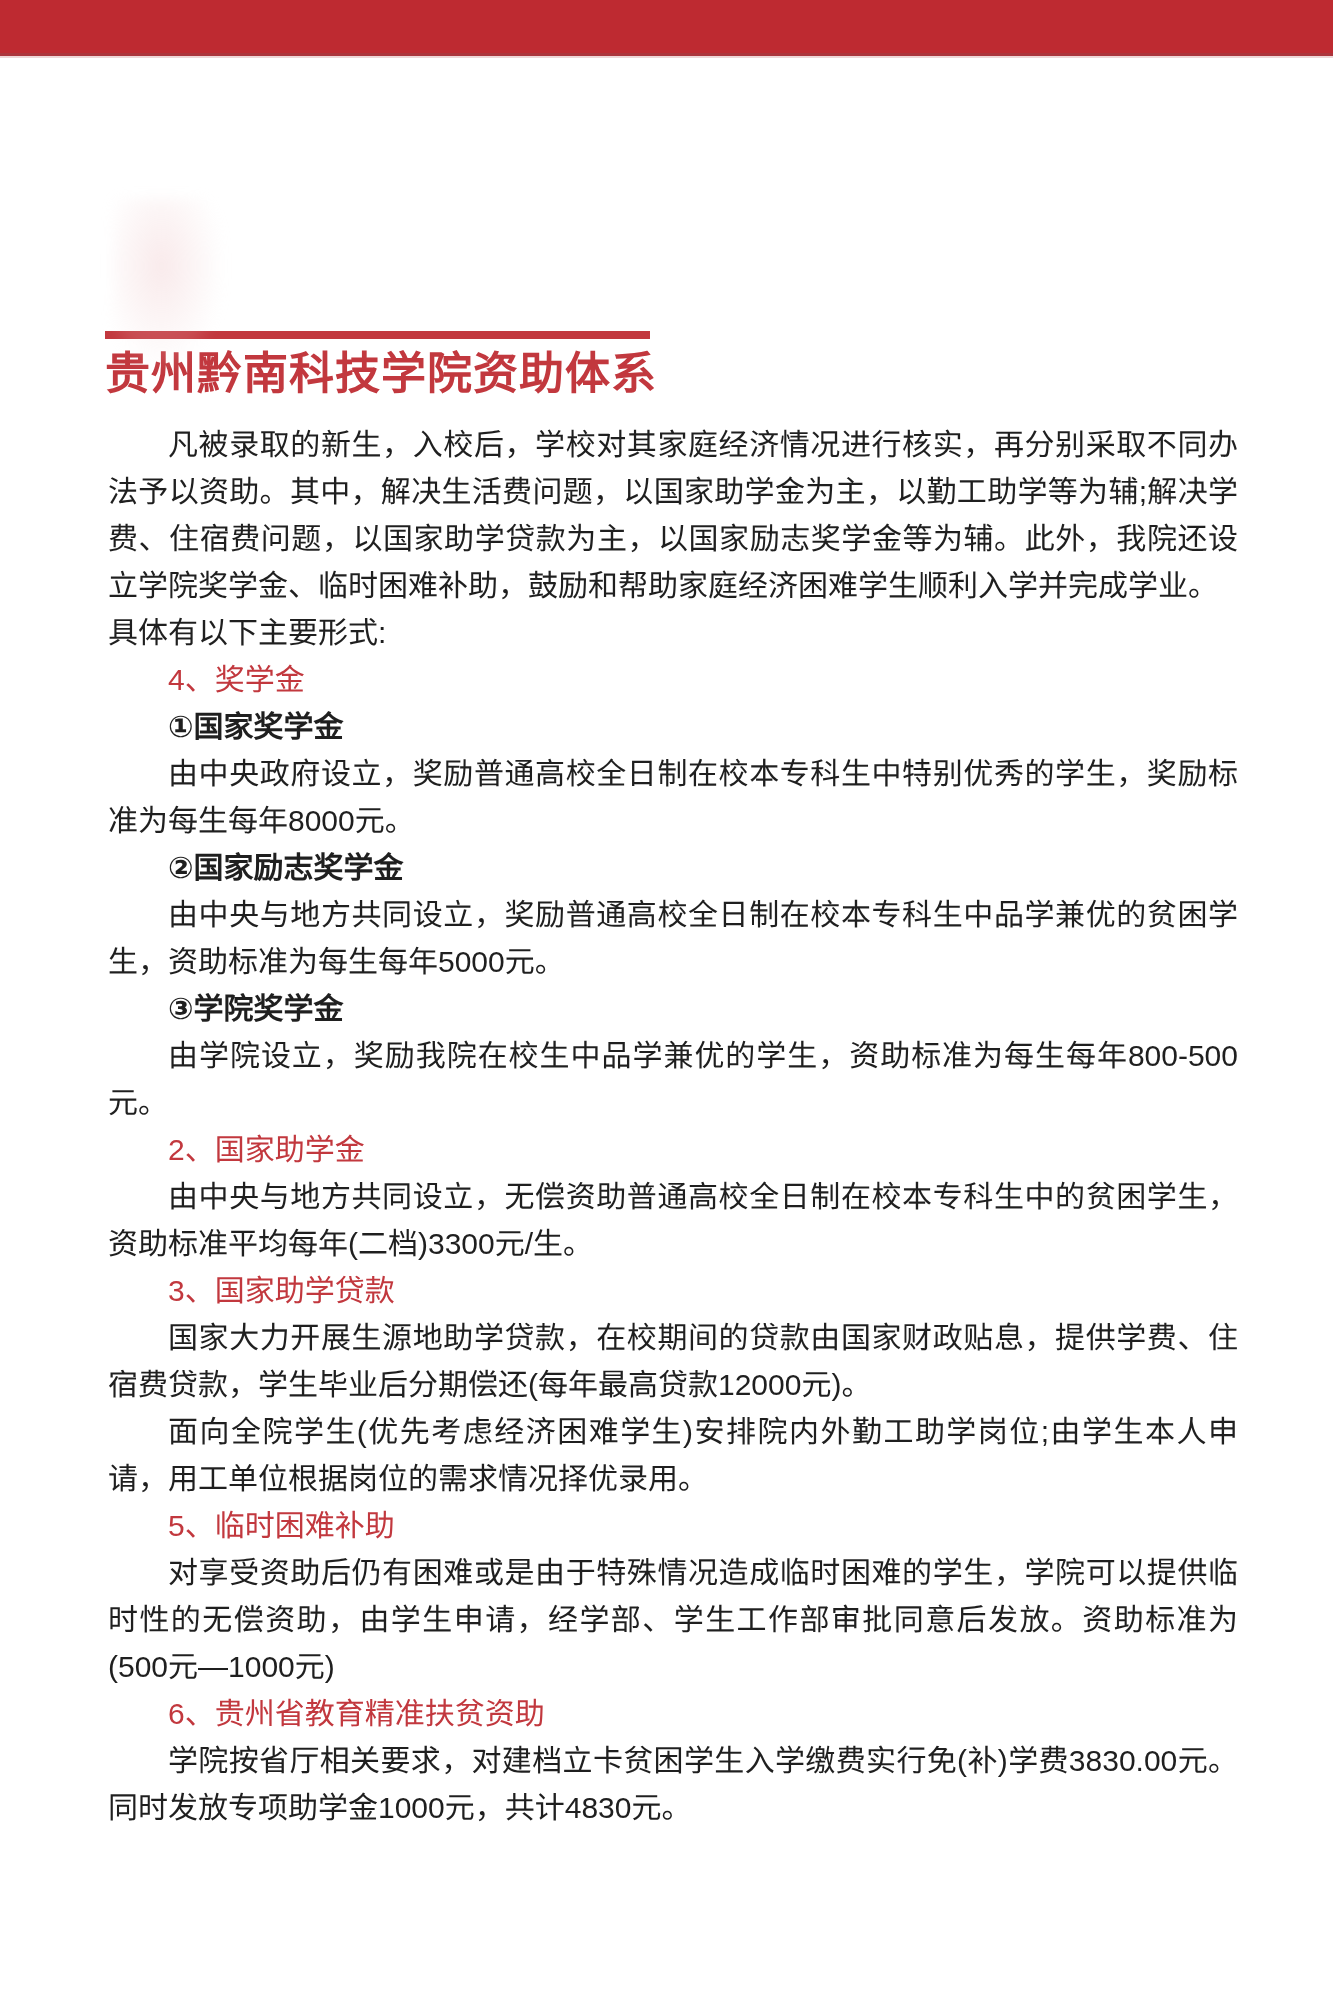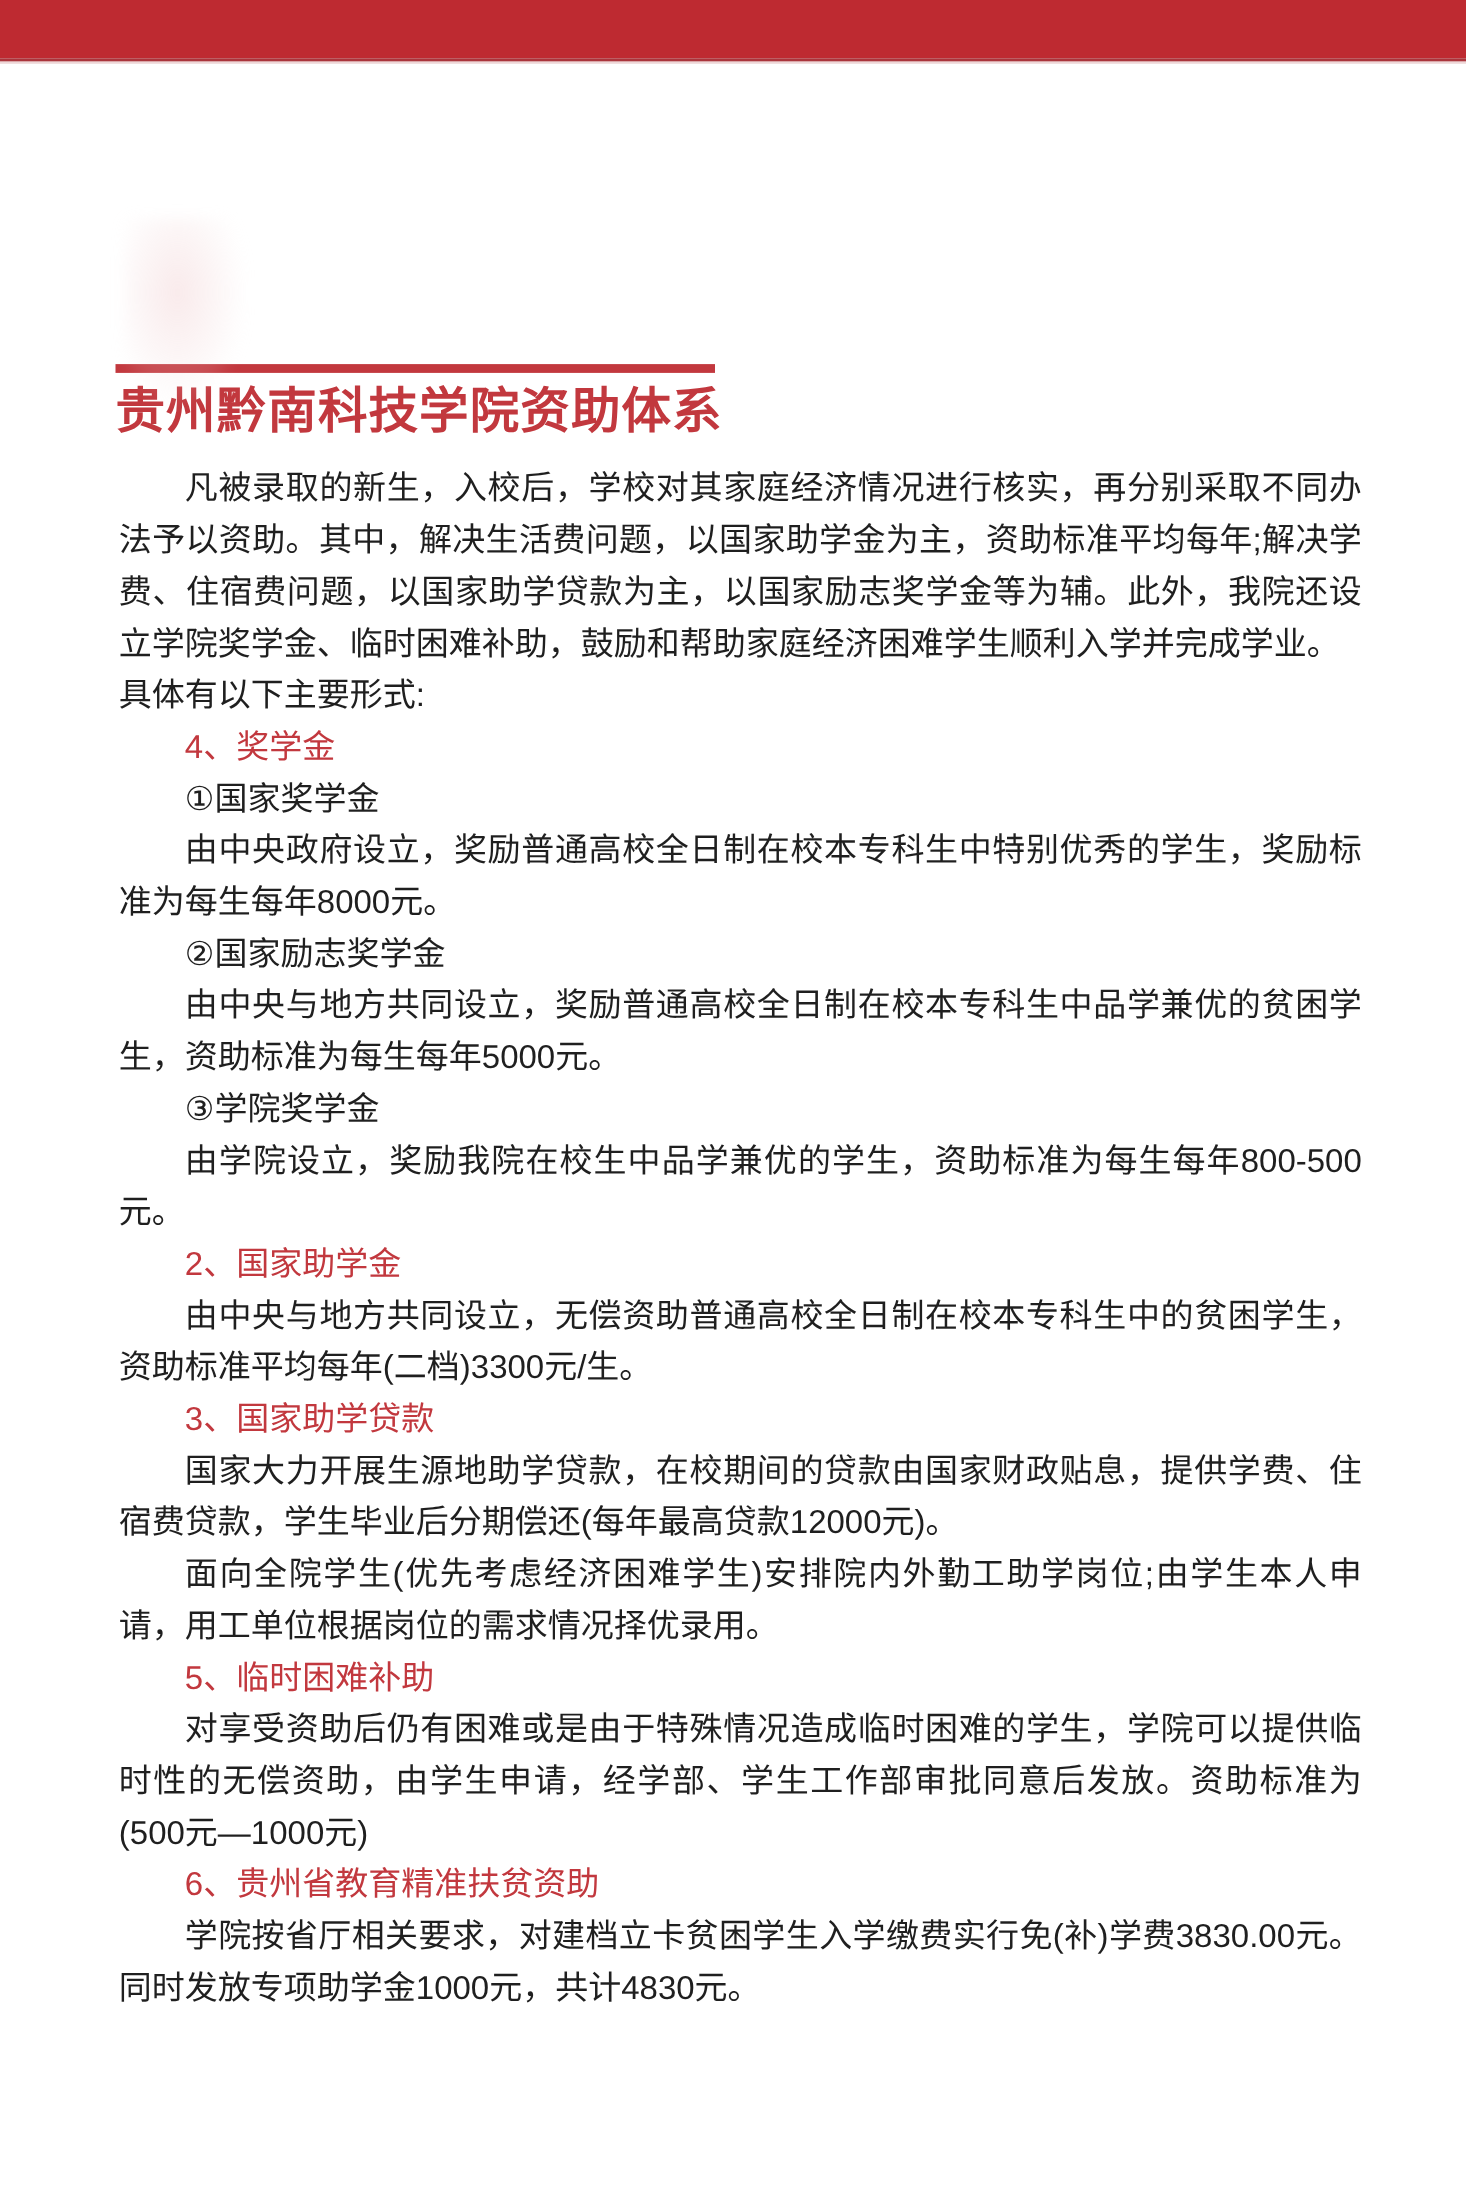--- a/index.html
+++ b/index.html
@@ -67,21 +67,21 @@
     margin-left: 3px;
     width: 1130px;
     font-size: 30px;
     line-height: 47px;
     color: #1f1f1f;
     text-align: justify;
   }
   .body-text p { margin: 0; }
   .para  { text-indent: 2em; }
   .plain { text-indent: 0; }
-  .sub   { padding-left: 2em; }
+  .sub   { padding-left: 2em; font-weight: bold; }
   .heading {
     padding-left: 2em;
     color: #c2383e;
   }
 </style>
 </head>
 <body>
 
 <header>
   <div class="top-bar"></div>
@@ -92,21 +92,21 @@
 <div class="watermark"></div>
 
 <main class="content">
 
   <div class="title-block">
     <div class="title-rule"></div>
     <h1 class="page-title">贵州黔南科技学院资助体系</h1>
   </div>
 
   <div class="body-text">
-    <p class="para">凡被录取的新生，入校后，学校对其家庭经济情况进行核实，再分别采取不同办法予以资助。其中，解决生活费问题，以国家助学金为主，资助标准平均每年;解决学费、住宿费问题，以国家助学贷款为主，以国家励志奖学金等为辅。此外，我院还设立学院奖学金、临时困难补助，鼓励和帮助家庭经济困难学生顺利入学并完成学业。</p>
+    <p class="para">凡被录取的新生，入校后，学校对其家庭经济情况进行核实，再分别采取不同办法予以资助。其中，解决生活费问题，以国家助学金为主，以勤工助学等为辅;解决学费、住宿费问题，以国家助学贷款为主，以国家励志奖学金等为辅。此外，我院还设立学院奖学金、临时困难补助，鼓励和帮助家庭经济困难学生顺利入学并完成学业。</p>
     <p class="plain">具体有以下主要形式:</p>
 
     <p class="heading">4、奖学金</p>
     <p class="sub">①国家奖学金</p>
     <p class="para">由中央政府设立，奖励普通高校全日制在校本专科生中特别优秀的学生，奖励标准为每生每年8000元。</p>
     <p class="sub">②国家励志奖学金</p>
     <p class="para">由中央与地方共同设立，奖励普通高校全日制在校本专科生中品学兼优的贫困学生，资助标准为每生每年5000元。</p>
     <p class="sub">③学院奖学金</p>
     <p class="para">由学院设立，奖励我院在校生中品学兼优的学生，资助标准为每生每年800-500元。</p>
 

